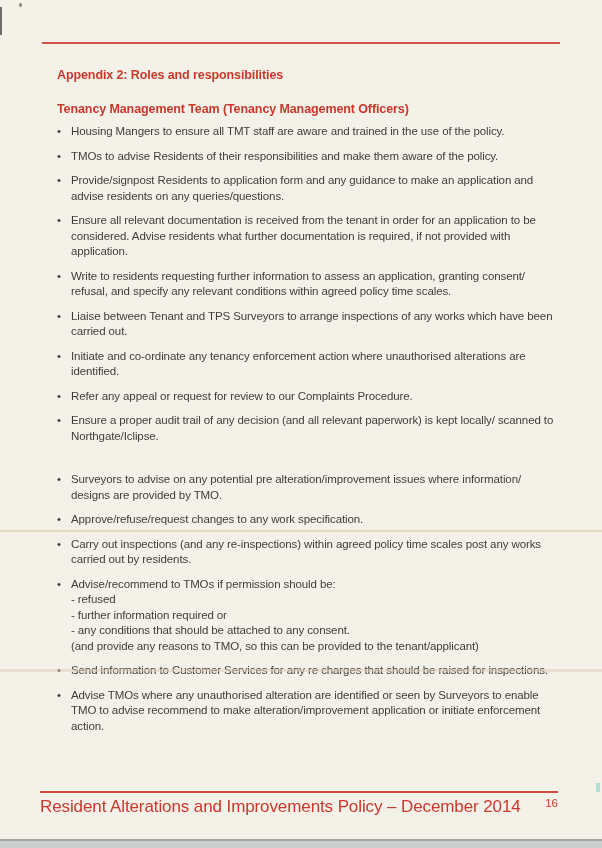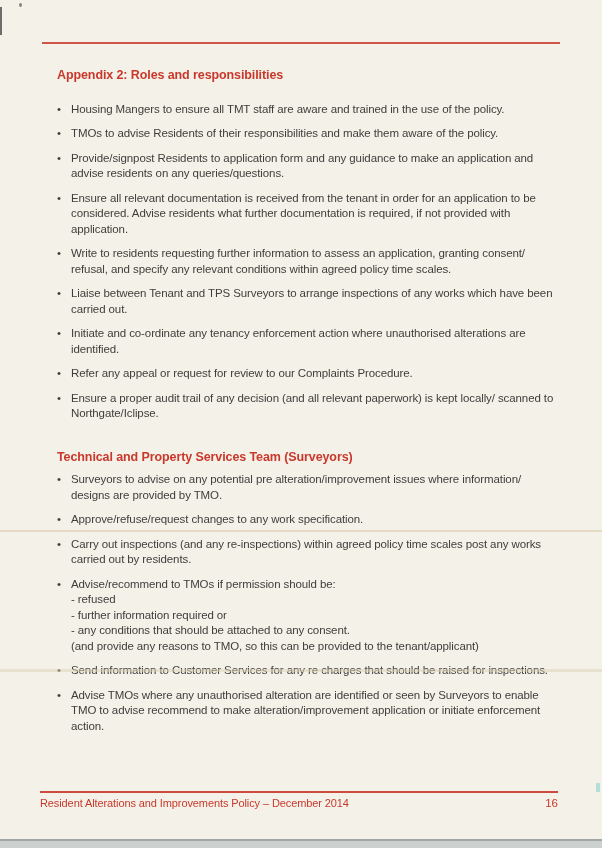--- a/index.html
+++ b/index.html
@@ -74,21 +74,21 @@
     position: absolute;
     left: 40px; top: 791px;
     width: 518px; height: 1.5px;
     background: var(--accent);
     opacity: 0.9;
   }
   .footer-text {
     position: absolute;
     left: 40px; top: 797px;
     color: var(--accent);
-    font-size: 11px;
+    font-size: 17px;
     letter-spacing: -0.1px;
     text-align: center;
   }
   .footer-page-number {
     position: absolute;
     top: 797px;
     right: 44px;
     color: var(--accent);
     font-size: 11.5px;
     text-align: center;
@@ -129,20 +129,21 @@
 
   <div class="edge-artifact-left"></div>
   <div class="edge-speck-top"></div>
 
   <div class="top-rule"></div>
 
   <div class="content">
     <div class="doc-title">Appendix 2: Roles and responsibilities</div>
     <div>
         <div class="section">
+          <div class="section-heading">Tenancy Management Team (Tenancy Management Officers)</div>
           <div class="bullet-item">
             <span class="bullet-dot">•</span>
             <div class="bullet-body">
               <div>Housing Mangers to ensure all TMT staff are aware and trained in the use of the policy.</div>
             </div>
           </div>
           <div class="bullet-item">
             <span class="bullet-dot">•</span>
             <div class="bullet-body">
               <div>TMOs to advise Residents of their responsibilities and make them aware of the policy.</div>
@@ -185,21 +186,20 @@
             </div>
           </div>
           <div class="bullet-item">
             <span class="bullet-dot">•</span>
             <div class="bullet-body">
               <div>Ensure a proper audit trail of any decision (and all relevant paperwork) is kept locally/ scanned to Northgate/Iclipse.</div>
             </div>
           </div>
         </div>
         <div class="section">
-          <div class="section-heading">Technical and Property Services Team (Surveyors)</div>
           <div class="bullet-item">
             <span class="bullet-dot">•</span>
             <div class="bullet-body">
               <div>Surveyors to advise on any potential pre alteration/improvement issues where information/ designs are provided by TMO.</div>
             </div>
           </div>
           <div class="bullet-item">
             <span class="bullet-dot">•</span>
             <div class="bullet-body">
               <div>Approve/refuse/request changes to any work specification.</div>

